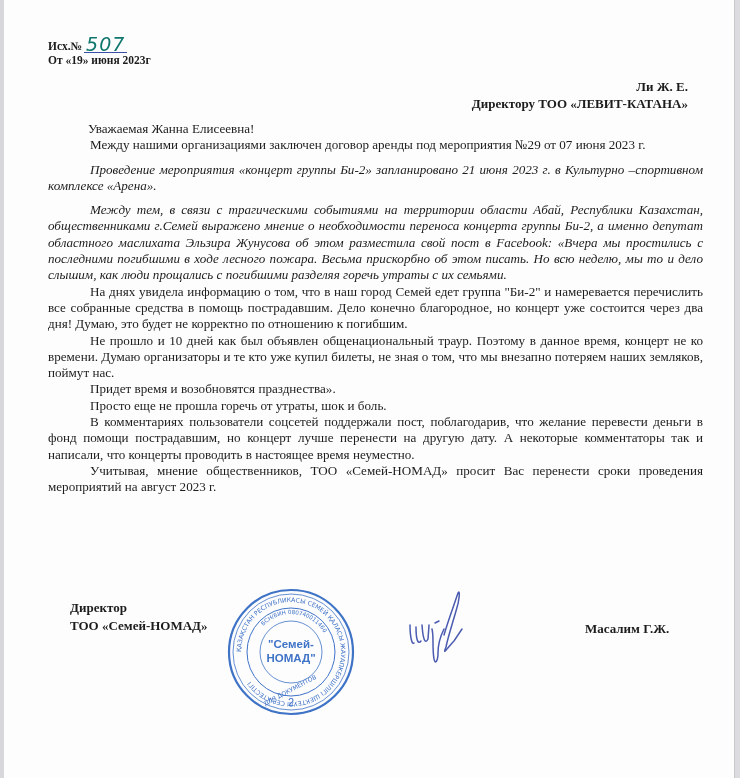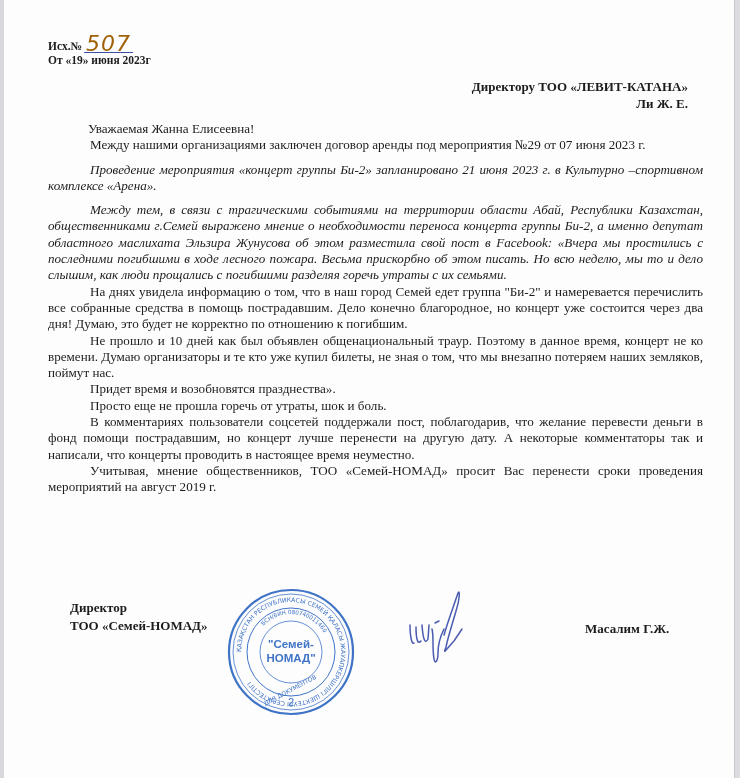--- a/index.html
+++ b/index.html
@@ -10,21 +10,21 @@
     color:#1c1c1c;
   }
   .edge-left { position:absolute; left:0; top:0; width:4px; height:778px; background:#d8d8dc; }
   .edge-right { position:absolute; right:0; top:0; width:5px; height:778px; background:#dcdce0; border-left:1px solid #c9c9cd; }
   .page { position:absolute; left:4px; top:0; width:730px; height:778px; background:#fdfdfe; }
 
   .outgoing { position:absolute; left:48px; top:36px; font-weight:bold; font-size:11.5px; line-height:14px; }
   .outgoing .num-line { display:flex; align-items:flex-end; }
   .handwritten-num {
     font-family:"DejaVu Sans",sans-serif; font-style:italic; font-weight:normal;
-    color:#a16207; font-size:22px; line-height:16px; margin-left:2px; letter-spacing:1px;
+    color:#0f766e; font-size:19px; line-height:16px; margin-left:2px; letter-spacing:1px;
     border-bottom:1px solid #3a4fa8; padding:0 2px;
   }
   .addressee { position:absolute; right:52px; top:78px; text-align:right; font-weight:bold; font-size:13px; line-height:17px; }
 
   .body-text {
     position:absolute; left:48px; top:121px; width:655px;
     font-size:13.1px; line-height:16.3px; text-align:justify;
   }
   .greeting { text-align:left; margin-left:40px; }
   .body-text p { margin:0; text-indent:42px; }
@@ -45,35 +45,35 @@
 
 <div class="outgoing">
   <div class="num-line">
     <span>Исх.№</span>
     <span class="handwritten-num">507</span>
   </div>
   <div>От «19» июня 2023г</div>
 </div>
 
 <div class="addressee">
+  <div>Ли Ж. Е.</div>
   <div>Директору ТОО «ЛЕВИТ-КАТАНА»</div>
-  <div>Ли Ж. Е.</div>
 </div>
 
 <div class="body-text">
   <div class="greeting">Уважаемая Жанна Елисеевна!</div>
   <p>Между нашими организациями заключен договор аренды под мероприятия №29 от 07 июня 2023 г.</p>
   <p class="gap">Проведение мероприятия «концерт группы Би-2» запланировано 21 июня 2023 г. в Культурно –спортивном  комплексе «Арена».</p>
   <p class="gap">Между тем, в связи с трагическими событиями на территории области Абай, Республики Казахстан, общественниками г.Семей выражено мнение о необходимости переноса концерта группы Би-2, а именно депутат областного маслихата Эльзира Жунусова об этом разместила свой пост в Facebook: «Вчера мы простились с последними погибшими в ходе лесного пожара. Весьма прискорбно об этом писать. Но всю неделю, мы то и  дело слышим, как люди прощались с погибшими разделяя горечь утраты с их семьями.</p>
   <p>На днях увидела информацию о том, что в наш город Семей едет группа "Би-2" и намеревается перечислить все собранные средства в помощь пострадавшим. Дело конечно благородное, но концерт уже состоится через два дня! Думаю, это будет не корректно по отношению к погибшим.</p>
   <p>Не прошло и 10 дней как был объявлен общенациональный траур. Поэтому в данное время, концерт не ко времени. Думаю организаторы и те кто уже купил билеты, не зная о том, что мы внезапно потеряем наших земляков, поймут нас.</p>
   <p>Придет время и возобновятся празднества».</p>
   <p>Просто еще не прошла горечь от утраты, шок и боль.</p>
   <p>В комментариях пользователи соцсетей поддержали пост, поблагодарив, что желание перевести деньги в фонд помощи пострадавшим, но концерт лучше перенести на другую дату. А некоторые комментаторы так и написали, что концерты проводить в настоящее время неуместно.</p>
-  <p>Учитывая, мнение общественников, ТОО «Семей-НОМАД» просит Вас перенести  сроки проведения мероприятий на август 2019 г.</p>
+  <p>Учитывая, мнение общественников, ТОО «Семей-НОМАД» просит Вас перенести  сроки проведения мероприятий на август 2023 г.</p>
 </div>
 
 <div class="sign-left">
   <div>Директор</div>
   <div>ТОО «Семей-НОМАД»</div>
 </div>
 
 <svg class="stamp" viewBox="0 0 128 128">
   <defs>
     <path id="ringPath" d="M64,64 m-50,0 a50,50 0 1,1 100,0 a50,50 0 1,1 -100,0"></path>

